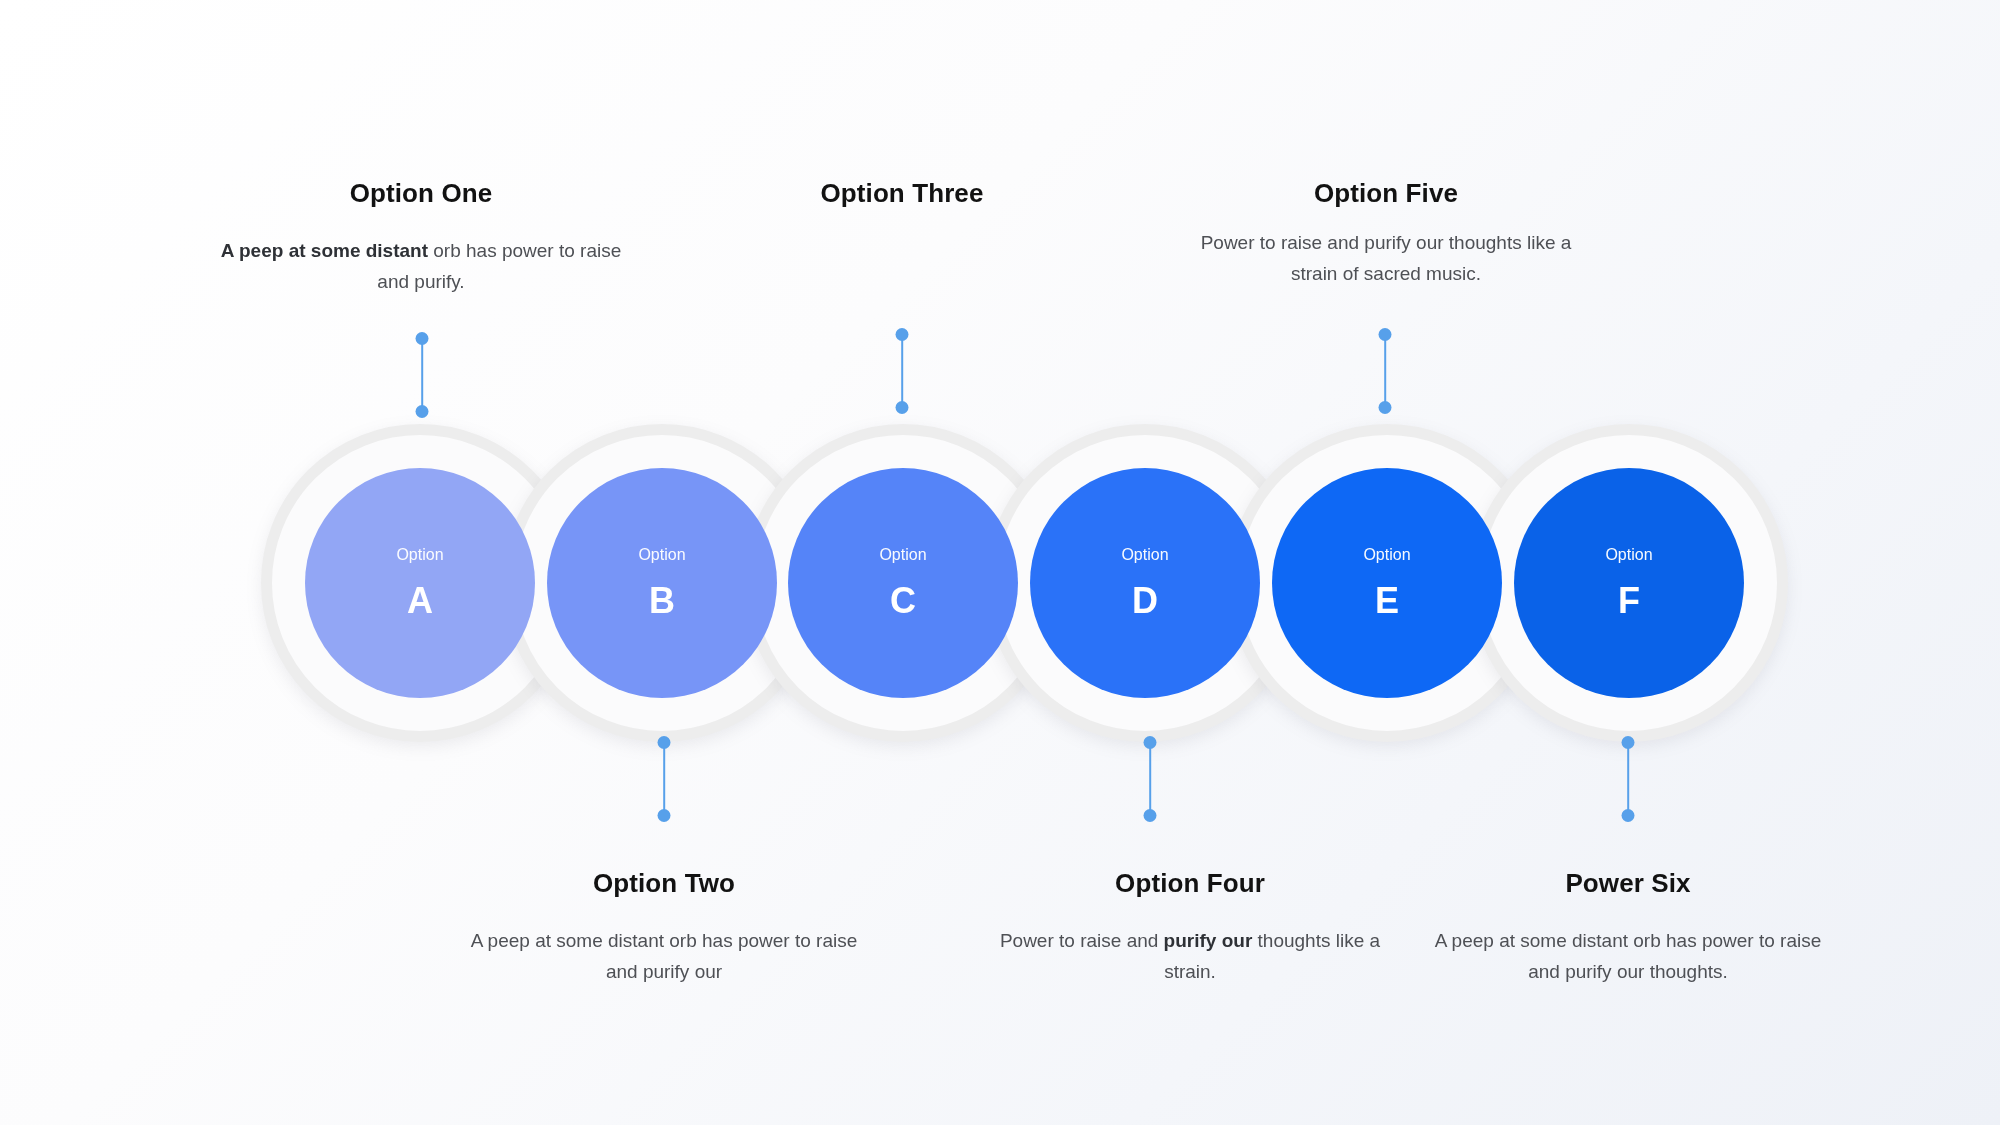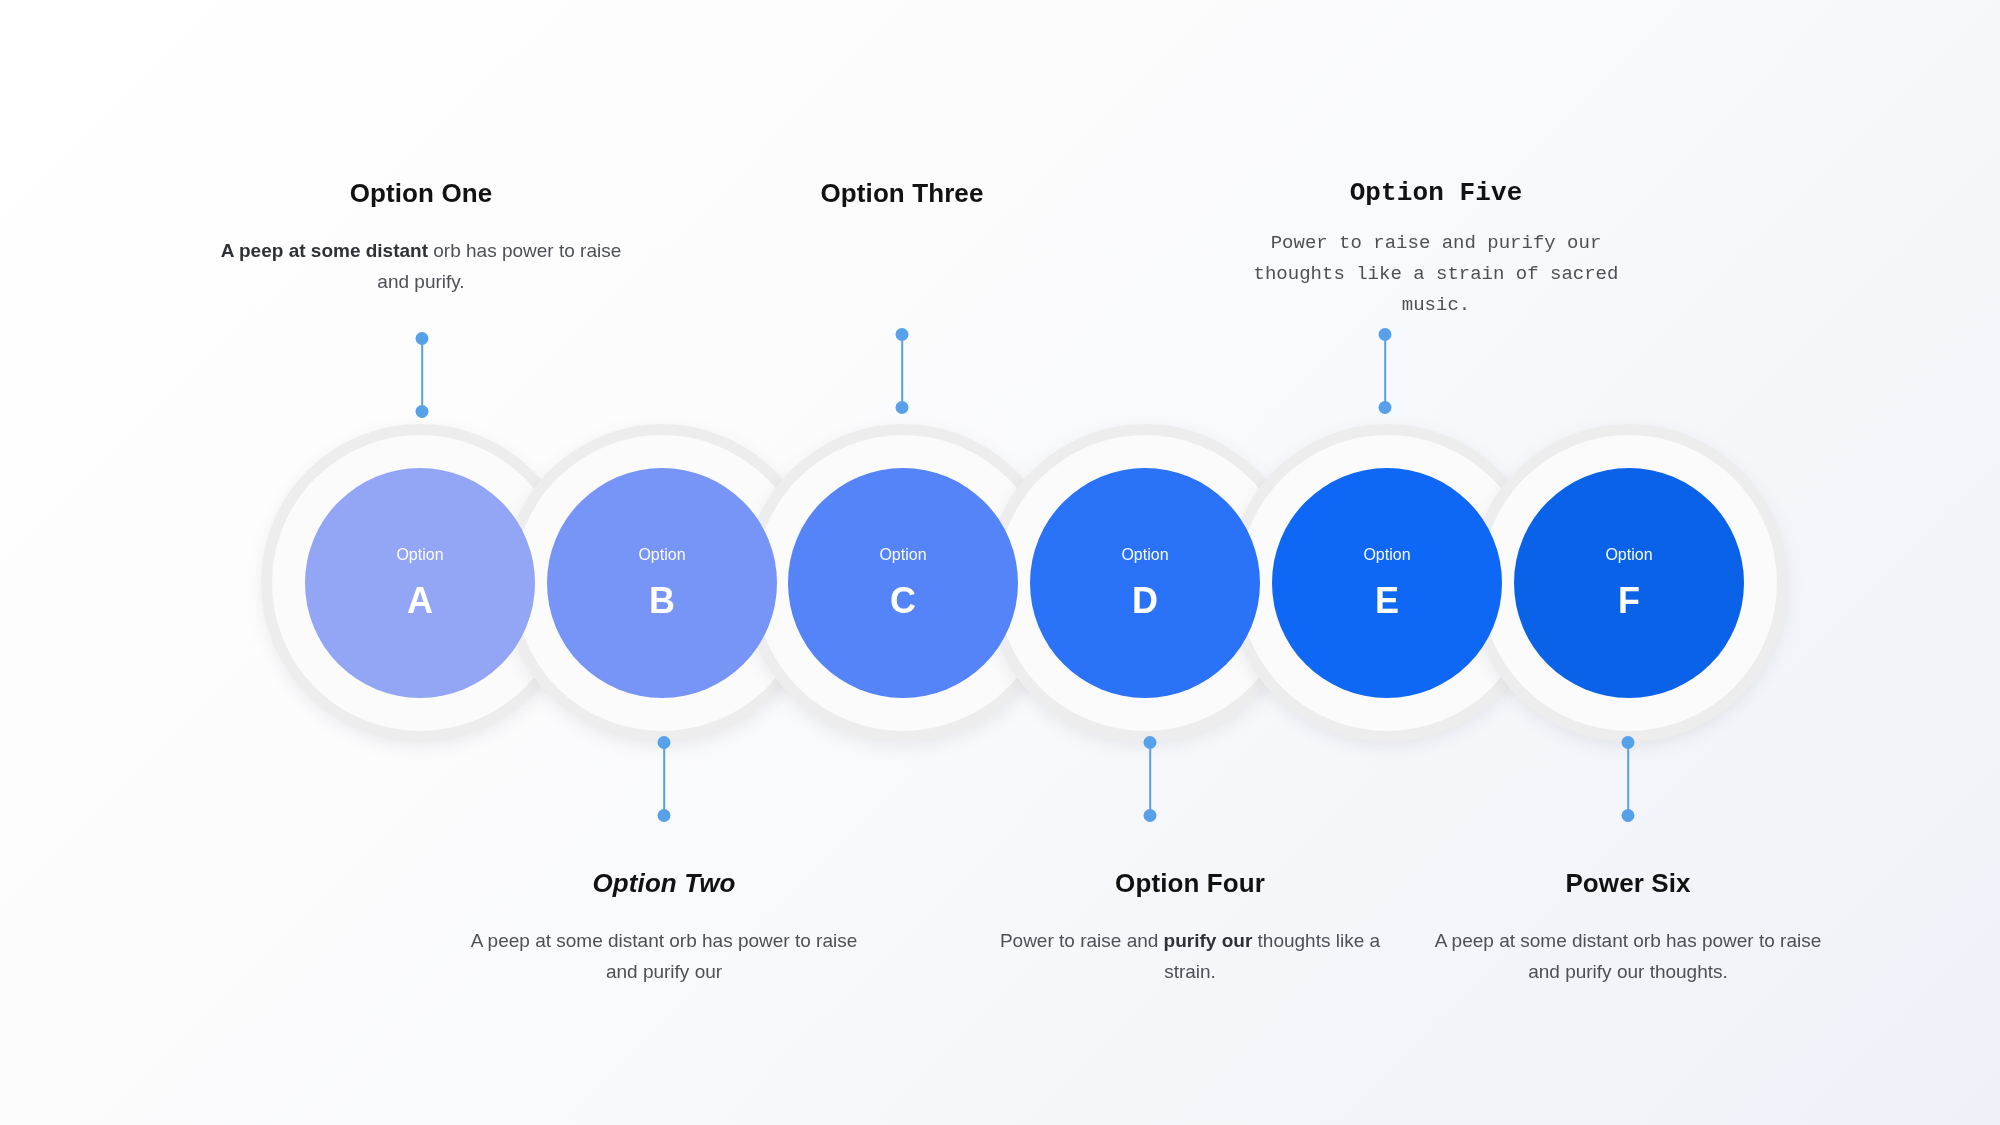--- a/index.html
+++ b/index.html
@@ -227,26 +227,26 @@
     </div>
 
   <div id="captions">
       <div class="caption top" style="left: 211px;">
         <div class="cap-title" style="color: rgb(18, 18, 18);">Option One</div>
         <div class="cap-body" style="color: rgb(78, 80, 85);"><b>A peep at some distant</b><span> orb has power to raise and purify.</span></div>
       </div>
       <div class="caption top" style="left: 692px;">
         <div class="cap-title" style="color: rgb(18, 18, 18);">Option Three</div>
       </div>
-      <div class="caption top" style="left: 1226px; font-family: Liberation Mono, monospace;">
+      <div class="caption top" style="left: 1176px;">
         <div class="cap-title" style="color: rgb(18, 18, 18);">Option Five</div>
         <div class="cap-body" style="color: rgb(78, 80, 85); margin-top: 19px;"><span>Power to raise and purify our thoughts like a strain of sacred music.</span></div>
       </div>
       <div class="caption bot" style="left: 454px;">
-        <div class="cap-title" style="color: rgb(18, 18, 18); font-style: italic;">Option Two</div>
+        <div class="cap-title" style="color: rgb(18, 18, 18);">Option Two</div>
         <div class="cap-body" style="color: rgb(78, 80, 85);"><span>A peep at some distant orb has power to raise and purify our</span></div>
       </div>
       <div class="caption bot" style="left: 980px;">
         <div class="cap-title" style="color: rgb(18, 18, 18);">Option Four</div>
         <div class="cap-body" style="color: rgb(78, 80, 85);"><span>Power to raise and </span><b>purify our</b><span> thoughts like a strain.</span></div>
       </div>
       <div class="caption bot" style="left: 1418px;">
         <div class="cap-title" style="color: rgb(18, 18, 18);">Power Six</div>
         <div class="cap-body" style="color: rgb(78, 80, 85);"><span>A peep at some distant orb has power to raise and purify our thoughts.</span></div>
       </div>

